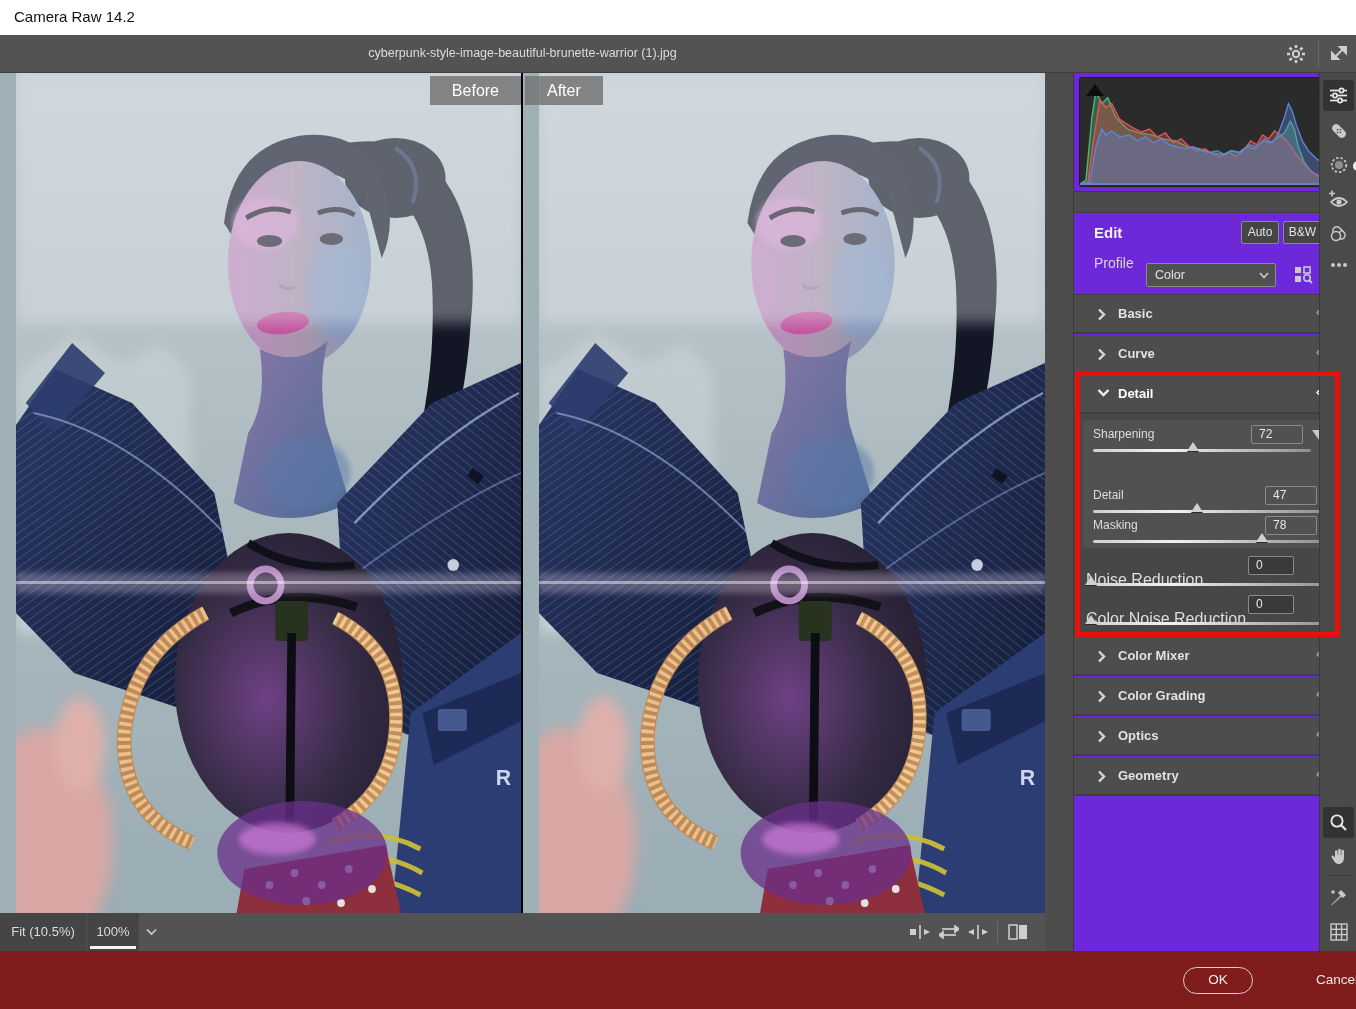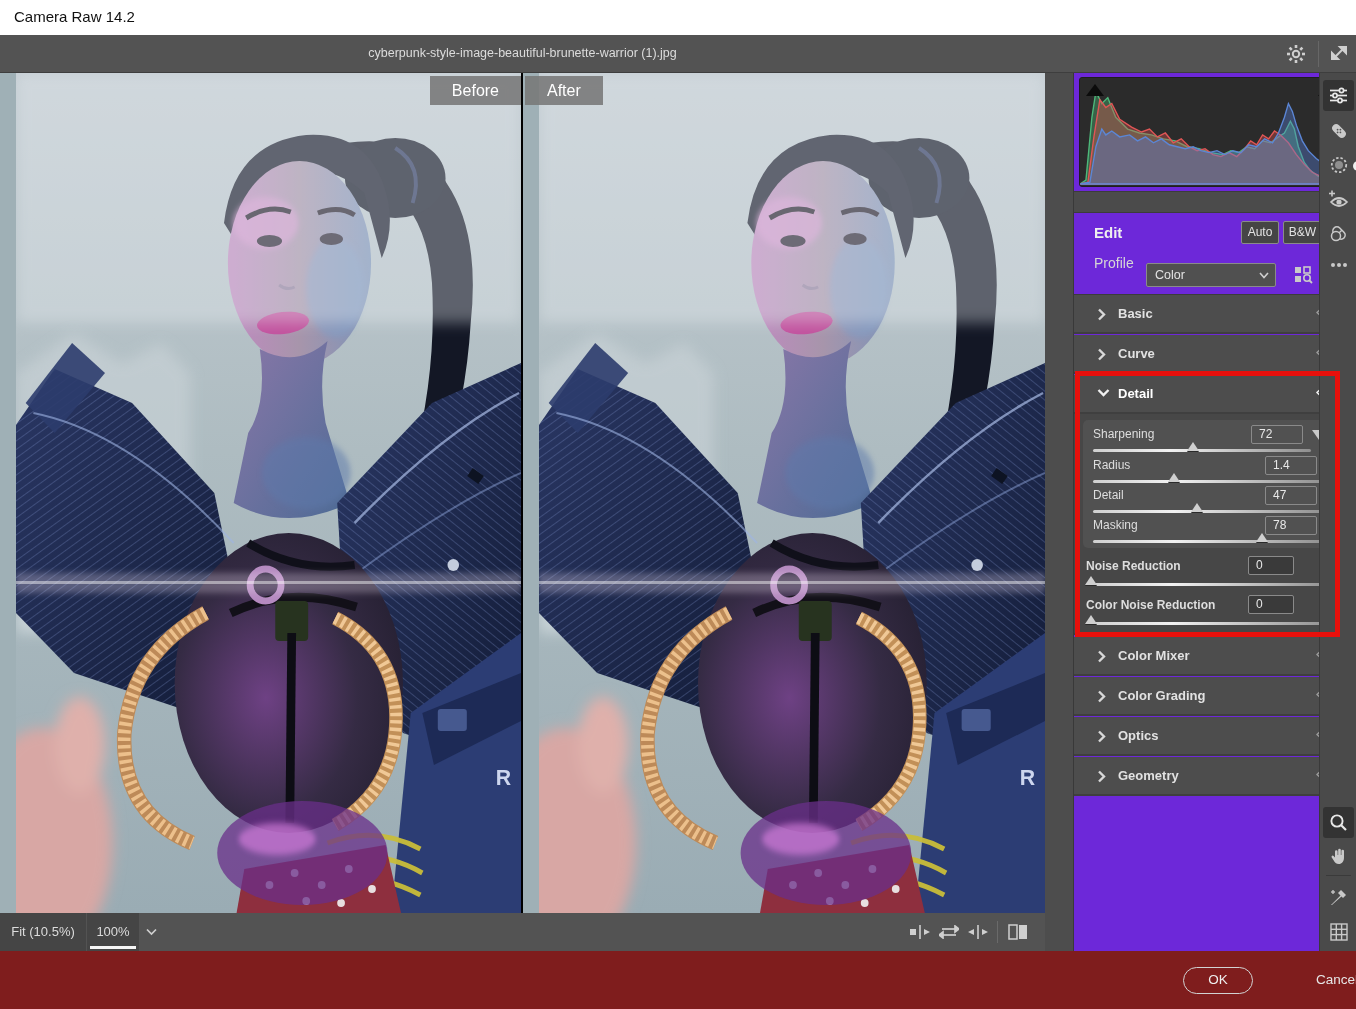--- a/index.html
+++ b/index.html
@@ -65,21 +65,21 @@
     font-size:12px; color:#e8e8e8; padding-left:7px; line-height:17px; background:transparent; }
   .valbox.dark { background:#3a3a3a; width:46px; }
   .track { position:absolute; left:0; right:0; top:24px; height:3px; border-radius:2px;
     background:linear-gradient(90deg,#cfcfcf,#f2f2f2 35%,#8f8f8f); }
   .thumb { position:absolute; top:-7px; width:0; height:0; margin-left:-6px;
     border-left:6px solid transparent; border-right:6px solid transparent; border-bottom:9px solid #cfcfcf;
     filter:drop-shadow(0 1px 0 #2a2a2a); }
   .tri-down { width:0; height:0; border-left:7px solid transparent; border-right:7px solid transparent; border-top:10px solid #c9c9c9; }
   .tri-left { width:0; height:0; border-top:7px solid transparent; border-bottom:7px solid transparent; border-right:10px solid #c9c9c9; }
   .nrow { position:absolute; left:12px; width:250px; height:38px; }
-  .nrow .slbl { position:absolute; left:0; top:3px; font-size:12px; color:#dedede;font-weight:bold; }
+  .nrow .slbl { position:absolute; left:0; top:15px; font-size:16px; color:#dedede; }
 
   #highlight-ring { position:absolute; left:1px; top:298px; width:265px; height:266px; border:5px solid #e8100c; pointer-events:none; z-index:30; }
 
   
   #toolcol { position:absolute; left:1319px; top:73px; width:37px; height:878px; background:#4a4a4a; border-left:1px solid #3a3a3a; }
   .tool { position:absolute; left:3px; width:31px; height:31px; border-radius:3px; display:flex; align-items:center; justify-content:center; }
   .tool.sel { background:#333333; }
   #tool-dot { position:absolute; left:33px; top:88px; width:8px; height:10px; border-radius:5px 0 0 5px; background:#f0f0f0; }
   #toolcol .tsep { position:absolute; left:6px; width:25px; height:1px; background:#3a3a3a; }
 
@@ -377,27 +377,20 @@
   <div id="detail-body">
     <div id="sharpen-group">
       <div class="srow" style="top:5px">
         <span class="slbl">Sharpening</span>
         <div class="valbox" style="left:158px">72</div>
         <div class="tri-down" style="position:absolute;right:-1px;top:5px"></div>
         <div class="track" style="right:14px">
           <div class="thumb" style="left: 46%;"></div>
         </div>
       </div>
-      <div class="srow" style="top:36px">
-        <span class="slbl">Radius</span>
-        <div class="valbox" style="left:172px">1.4</div>
-        <div class="track">
-          <div class="thumb" style="left: 35%;"></div>
-        </div>
-      </div>
       <div class="srow" style="top:66px">
         <span class="slbl">Detail</span>
         <div class="valbox" style="left:172px">47</div>
         <div class="track">
           <div class="thumb" style="left: 45%;"></div>
         </div>
       </div>
       <div class="srow" style="top:96px">
         <span class="slbl">Masking</span>
         <div class="valbox" style="left:172px">78</div>

